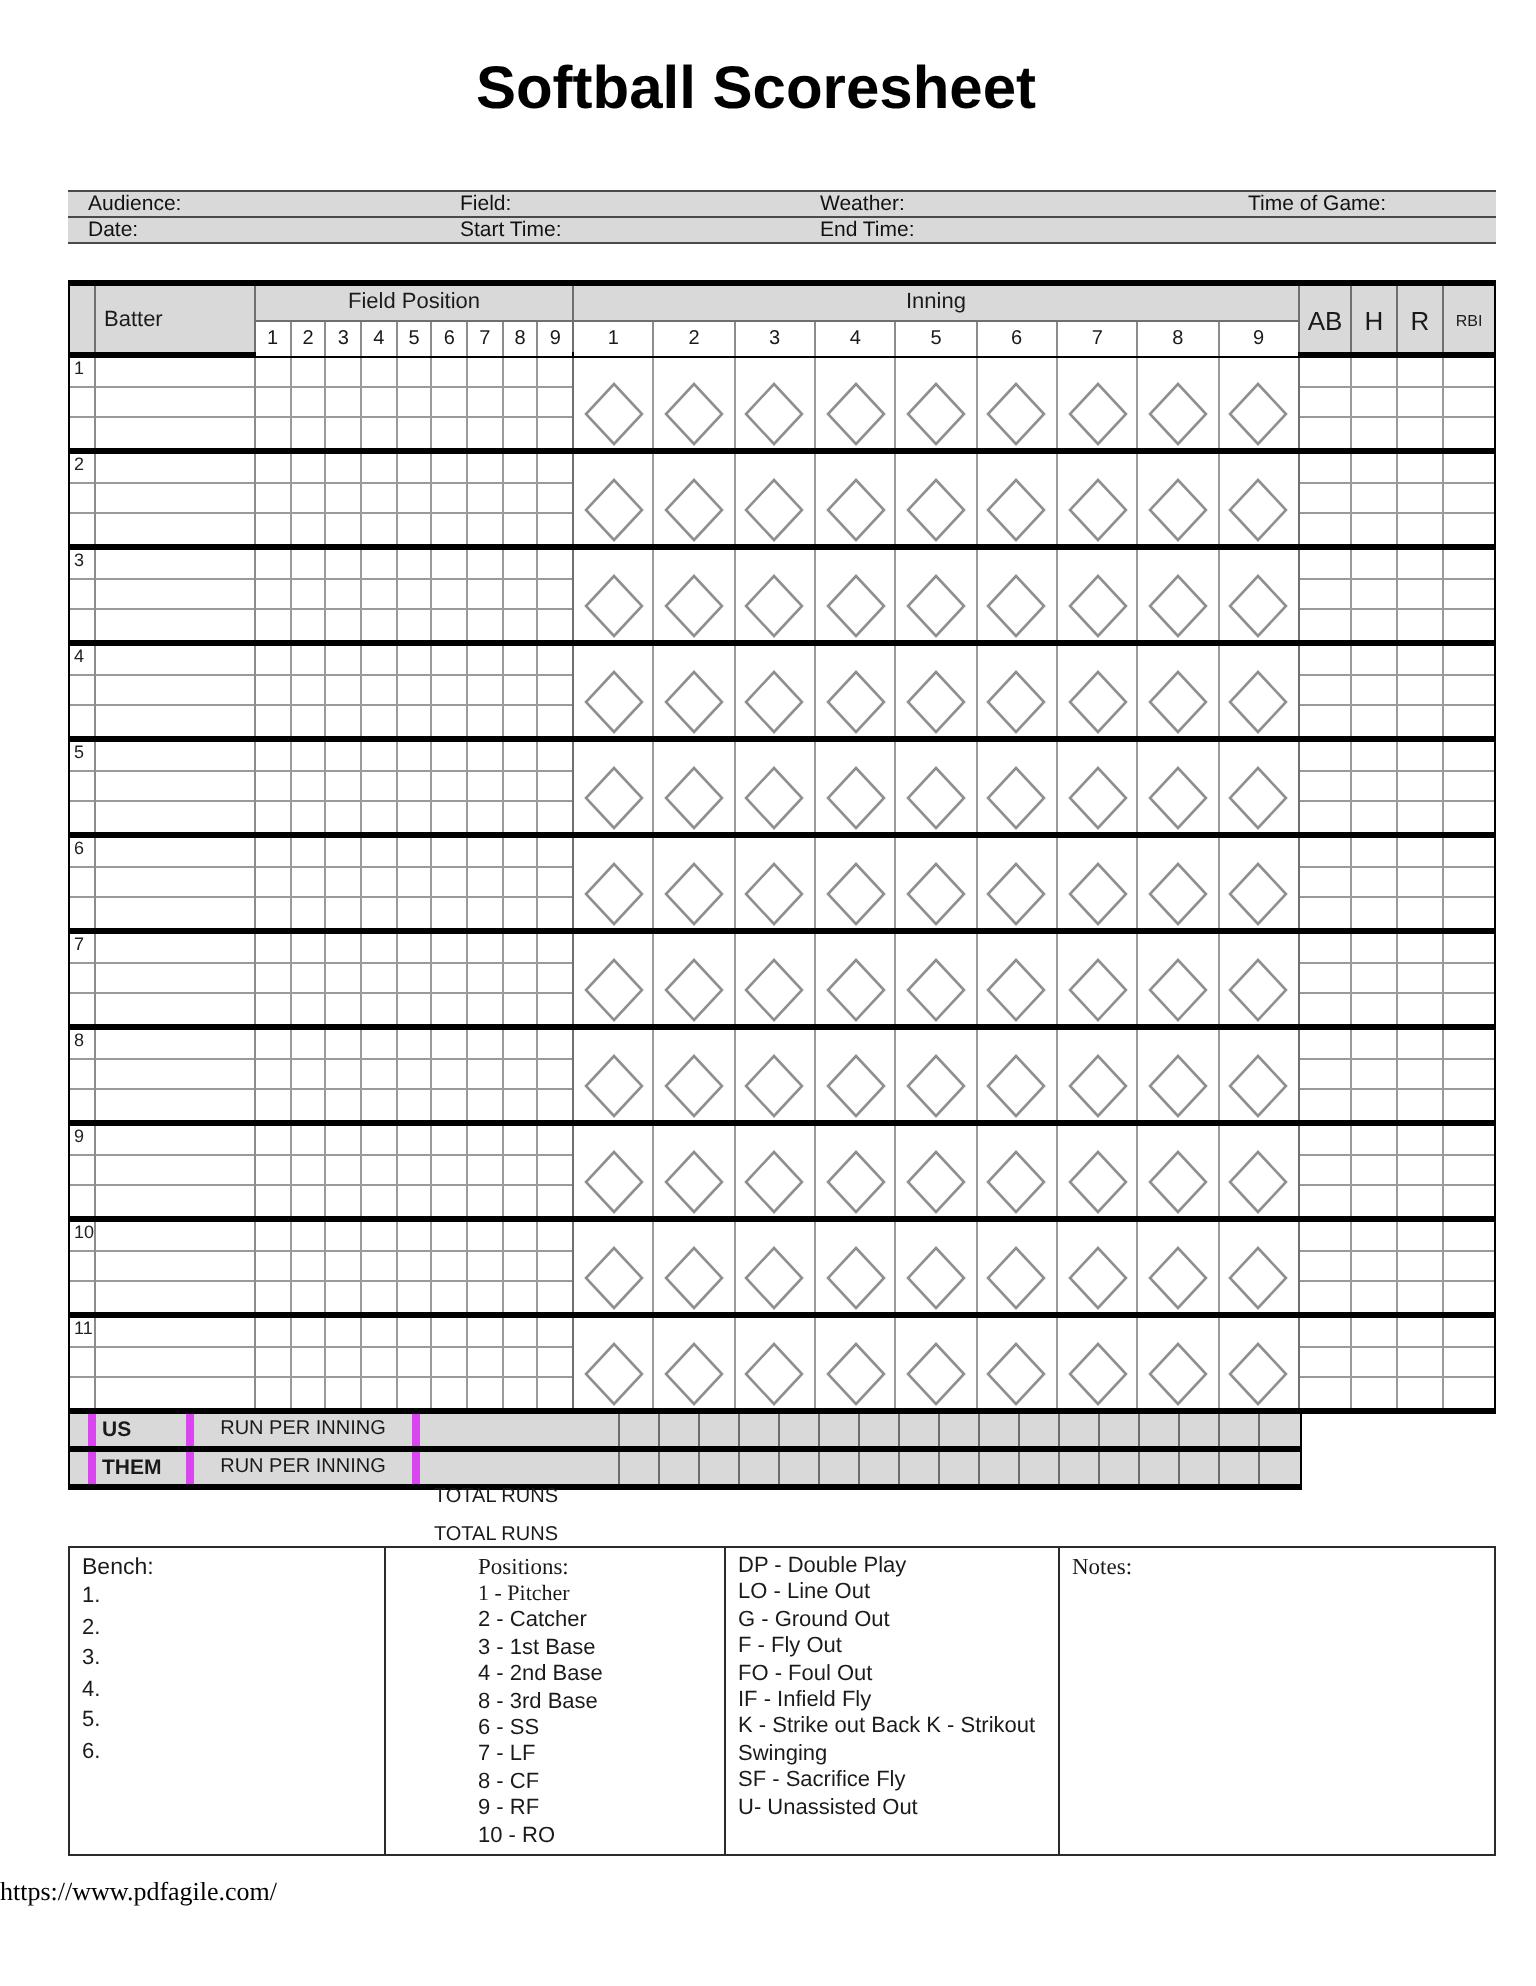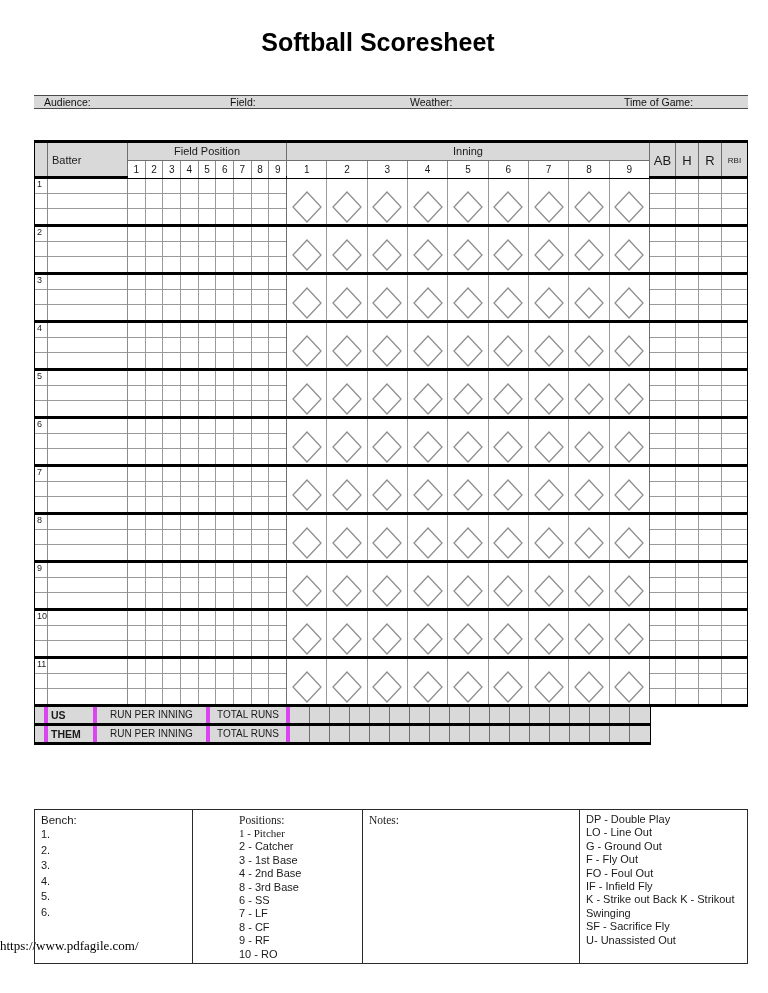--- a/index.html
+++ b/index.html
@@ -2,21 +2,21 @@
 <html><head>
 <meta charset="utf-8">
 <style>
   * { margin:0; padding:0; box-sizing:border-box; }
   html,body { background:#fff; }
   .page { position:relative; width:768px; height:993px; background:#fff; overflow:hidden;
           font-family:"Liberation Sans", sans-serif; color:#1a1a1a; }
 
   
   .title { position:absolute; top:28px; left:0; right:12px; text-align:center;
-           font-size:25px; font-weight:bold; color:#000; }
+           font-size:30px; font-weight:bold; color:#000; }
 
   
   .info-band { position:absolute; left:34px; top:95px; width:714px; border-top:1px solid #4a4a4a; }
   .info-row { height:13px; background:#d9d9d9; border-bottom:1px solid #4a4a4a; position:relative; }
   .info-label { position:absolute; top:0; font-size:10.5px; line-height:13px; color:#111; }
   .il0 { left:10px; } .il1 { left:196px; } .il2 { left:376px; } .il3 { left:590px; }
 
   
   .score-table { position:absolute; left:34px; top:140px; width:714px; border-top:3px solid #000; }
   .thead { display:flex; height:36px; border-bottom:3px solid #000;
@@ -61,27 +61,27 @@
   .scol { display:flex; flex-direction:column; border-right:1px solid #9a9a9a; }
   .w-ab { width:26px; } .w-h { width:23px; } .w-r { width:23px; } .w-rbi { width:25px; border-right:none; }
 
   
   .totals-row { display:flex; width:617px; height:19px; background:#d9d9d9;
                 border-left:1px solid #000; border-right:1px solid #000; border-bottom:3px solid #000; }
   .totals-row > div { border-right:4px solid #d946ef; }
   .t-num { width:13px; }
   .t-team { width:49px; font-size:10.5px; font-weight:bold; line-height:16px; padding-left:3px; }
   .t-label { font-size:10px; line-height:16px; text-align:center; }
-  .t-rpi { width:113px; } .t-total { width:80px; }
+  .t-rpi { width:113px; } .t-total { width:80px;margin-top:34px; }
   .t-cells { display:flex; flex:1; border-right:none !important; }
   .t-cell { width:20px; border-right:1px solid #6e6e6e; }
   .t-cell:last-child { border-right:none; }
 
   
-  .legend { position:absolute; left:34px; top:809px; width:714px; height:155px;
+  .legend { position:absolute; left:34px; top:773px; width:714px; height:155px;
             border:1px solid #2b2b2b; display:flex; background:#fff; }
   .lcol { border-right:1px solid #2b2b2b; padding:3px 6px; font-size:11px; }
   .lcol:last-child { border-right:none; }
   .col-bench { width:158px; } .col-positions { width:130px;margin-left:40px; } .col-abbrev { width:167px; }
   .col-notes { flex:1; }
   .ltitle { font-size:11.5px; line-height:14px; }
   .serif { font-family:"Liberation Serif", serif; }
   .legend-line { line-height:13.4px; }
   .bench-line { line-height:15.6px; }
   .col-positions .positions-list .legend-line:first-child { font-family:"Liberation Serif", serif; }
@@ -97,20 +97,25 @@
 <div class="page">
 
   <h1 class="title">Softball Scoresheet</h1>
 
   <div class="info-band">
     <div class="info-row">
       <span class="info-label il0">Audience:</span>
       <span class="info-label il1">Field:</span>
       <span class="info-label il2">Weather:</span>
       <span class="info-label il3">Time of Game:</span>
+    </div>
+    <div class="info-row">
+      <span class="info-label il0">Date:</span>
+      <span class="info-label il1">Start Time:</span>
+      <span class="info-label il2">End Time:</span>
     </div>
   </div>
 
   <div class="score-table">
 
     <div class="thead">
       <div class="hcell corner gray"></div>
       <div class="hcell batter-h gray">Batter</div>
       <div class="group fp-group">
         <div class="group-title">Field Position</div>
@@ -1643,35 +1648,35 @@
           <div class="legend-line">3 - 1st Base</div>
           <div class="legend-line">4 - 2nd Base</div>
           <div class="legend-line">8 - 3rd Base</div>
           <div class="legend-line">6 - SS</div>
           <div class="legend-line">7 - LF</div>
           <div class="legend-line">8 - CF</div>
           <div class="legend-line">9 - RF</div>
           <div class="legend-line">10 - RO</div>
         </div>
     </div>
-    <div class="lcol col-notes">
-      <div class="ltitle serif">Notes:</div>
-      <div class="notes-area"></div>
-    </div>
     <div class="lcol col-abbrev">
       <div>
 
       <div class="legend-line">DP - Double Play</div>
           <div class="legend-line">LO - Line Out</div>
           <div class="legend-line">G - Ground Out</div>
           <div class="legend-line">F - Fly Out</div>
           <div class="legend-line">FO - Foul Out</div>
           <div class="legend-line">IF - Infield Fly</div>
           <div class="legend-line">K - Strike out Back K - Strikout Swinging</div>
           <div class="legend-line">SF - Sacrifice Fly</div>
           <div class="legend-line">U- Unassisted Out</div>
         </div>
     </div>
+    <div class="lcol col-notes">
+      <div class="ltitle serif">Notes:</div>
+      <div class="notes-area"></div>
+    </div>
   </div>
 
   <div class="footer">https://www.pdfagile.com/</div>
 
 </div>
 
 </body></html>

